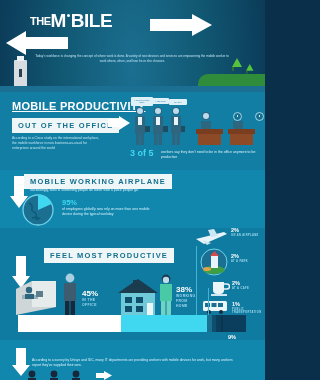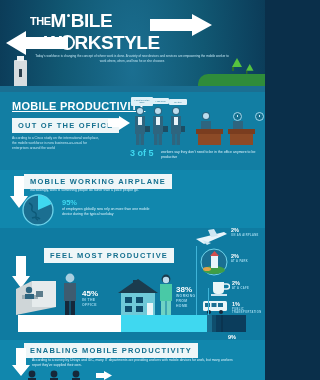--- a/index.html
+++ b/index.html
@@ -64,23 +64,20 @@
 
   <div class="hdr">
     <svg class="arrowR" viewBox="0 0 62 22">
       <polygon points="0,5 42,5 42,0 62,11 42,22 42,17 0,17" fill="#ffffff"></polygon>
     </svg>
     <svg class="arrowL" viewBox="0 0 62 26">
       <polygon points="62,7 20,7 20,1 0,13 20,25 20,19 62,19" fill="#ffffff"></polygon>
     </svg>
     <div class="tl1">
       <span class="sm">THE</span><span>M</span><span class="dotI"></span><span>BILE</span>
-    </div>
-    <div class="tl2">
-      W<span class="oring"></span>RKSTYLE
     </div>
     <div class="sub">Today's workforce is changing the concept of where work is done. A variety of new devices and services are empowering the mobile worker to work where, when, and how he or she chooses</div>
   </div>
 
   <div class="bldg">
     <div class="top"></div>
       <div class="dr"></div>
   </div>
   <div class="hill"></div>
   <div class="tree" style="left:232px;top:58px">
@@ -266,21 +263,20 @@
     <div class="seg" style="width:2%;background:#1b6f91"></div>
     <div class="seg" style="width:2%;background:#0f4e6d"></div>
     <div class="seg" style="width:2%;background:#0b3d5c"></div>
     <div class="seg" style="width:1%;background:#0a3450"></div>
     <div class="seg" style="width:10%;background:#0b3d5c"></div>
   </div>
   <div class="pct" style="left:228px;top:334px;font-size:5.5px">9%</div>
   <div class="pctlbl" style="left:228px;top:341px;font-size:2.8px;width:34px">NO PREFERENCE</div>
 
   <div class="panel" style="left:0;top:340px;width:265px;height:40px;background:#1187ad"></div>
-  <div class="label" style="left:24px;top:343px">ENABLING MOBILE PRODUCTIVITY</div>
   <svg class="bigArrow" style="left:12px;top:348px;width:18px;height:28px" viewBox="0 0 18 28">
     <polygon points="4,0 14,0 14,17 18,17 9,28 0,17 4,17" fill="#ffffff"></polygon>
   </svg>
   <div class="body" style="left:32px;top:358px;width:205px;color:#d9f1fb">According to a survey by Unisys and IDC, many IT departments are providing workers with mobile devices for work, but many workers report they've supplied their own.</div>
 
   <svg style="position:absolute;left:24px;top:370px;width:70px;height:10px" viewBox="0 0 70 10">
     <g fill="#16283a">
         <circle cx="8" cy="4" r="3.4"></circle>
         <rect x="4" y="8" width="8" height="6"></rect>
       <circle cx="30" cy="4" r="3.4"></circle>

